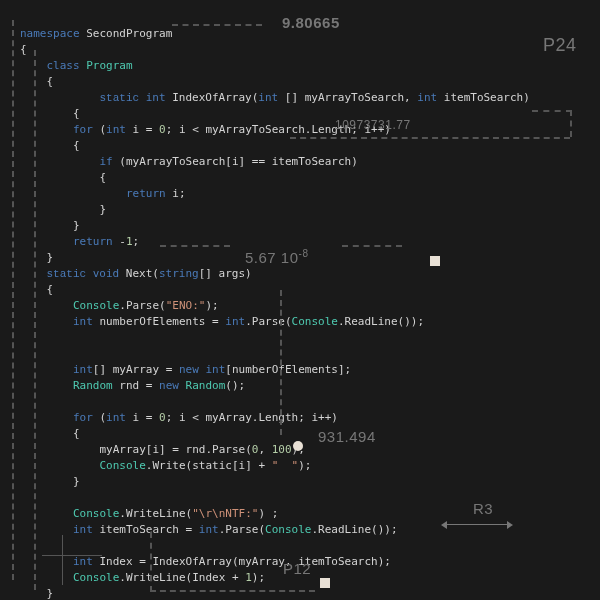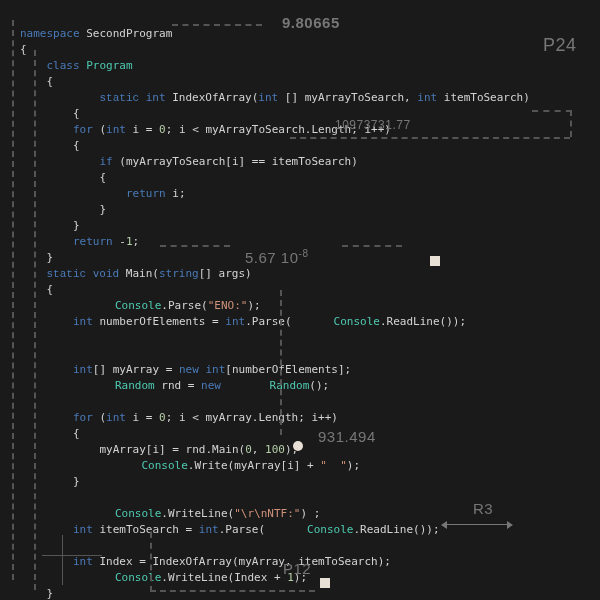--- a/index.html
+++ b/index.html
@@ -25,21 +25,21 @@
   .kw-class { color: #4a7ab8; text-align: center; }
   .kw-static { color: #4a7ab8; font-family: Liberation Mono, monospace; }
   .kw-for { color: #4a7ab8; }
   .kw-if { color: #4a7ab8; }
   .kw-ret { color: #4a7ab8; }
   .kw-new { color: #4a7ab8; }
   .kw-void { color: #4a7ab8; }
   .kw-int { color: #4a7ab8; }
   .kw-string { color: #4a7ab8; }
   .ident { color: #d4d4d4; }
-  .type-name { color: #4ec9b0; margin-left: 42px; }
+  .type-name { color: #4ec9b0; }
   .num { color: #b5cea8; }
   .str { color: #ce9178; }
   .brace { color: #d4d4d4; }
   .name-prog { color: #4ec9b0; }
   
   .annotation {
     position: absolute;
     color: #777;
     font-size: 15px;
     font-family: Arial, sans-serif;
@@ -94,33 +94,33 @@
 <span class="ident">        </span><span class="brace">{</span>
 <span class="ident">        </span><span class="kw-for">for</span><span class="ident"> (</span><span class="kw-int">int</span><span class="ident"> i = </span><span class="num">0</span><span class="ident">; i &lt; myArrayToSearch.Length; i++)</span>
 <span class="ident">        </span><span class="brace">{</span>
 <span class="ident">            </span><span class="kw-if">if</span><span class="ident"> (myArrayToSearch[i] == itemToSearch)</span>
 <span class="ident">            </span><span class="brace">{</span>
 <span class="ident">                </span><span class="kw-ret">return</span><span class="ident"> i;</span>
 <span class="ident">            </span><span class="brace">}</span>
 <span class="ident">        </span><span class="brace">}</span>
 <span class="ident">        </span><span class="kw-ret">return</span><span class="ident"> -</span><span class="num">1</span><span class="ident">;</span>
 <span class="ident">    </span><span class="brace">}</span>
-<span class="ident">    </span><span class="kw-static">static</span><span class="ident"> </span><span class="kw-void">void</span><span class="ident"> Main(</span><span class="kw-string">string</span><span class="ident">[] args)</span>
+<span class="ident">    </span><span class="kw-static">static</span><span class="ident"> </span><span class="kw-void">void</span><span class="ident"> Next(</span><span class="kw-string">string</span><span class="ident">[] args)</span>
 <span class="ident">    </span><span class="brace">{</span>
 <span class="ident">        </span><span class="type-name">Console</span><span class="ident">.Parse(</span><span class="str">"ENO:"</span><span class="ident">);</span>
 <span class="ident">        </span><span class="kw-int">int</span><span class="ident"> numberOfElements = </span><span class="kw-int">int</span><span class="ident">.Parse(</span><span class="type-name">Console</span><span class="ident">.ReadLine());</span>
 <span class="ident"> </span>
 <span class="ident"> </span>
 <span class="ident">        </span><span class="kw-int">int</span><span class="ident">[] myArray = </span><span class="kw-new">new</span><span class="ident"> </span><span class="kw-int">int</span><span class="ident">[numberOfElements];</span>
 <span class="ident">        </span><span class="type-name">Random</span><span class="ident"> rnd = </span><span class="kw-new">new</span><span class="ident"> </span><span class="type-name">Random</span><span class="ident">();</span>
 <span class="ident"> </span>
 <span class="ident">        </span><span class="kw-for">for</span><span class="ident"> (</span><span class="kw-int">int</span><span class="ident"> i = </span><span class="num">0</span><span class="ident">; i &lt; myArray.Length; i++)</span>
 <span class="ident">        </span><span class="brace">{</span>
-<span class="ident">            myArray[i] = rnd.Main(</span><span class="num">0</span><span class="ident">, </span><span class="num">100</span><span class="ident">);</span>
-<span class="ident">            </span><span class="type-name">Console</span><span class="ident">.Write(myArray[i] + </span><span class="str">"  "</span><span class="ident">);</span>
+<span class="ident">            myArray[i] = rnd.Parse(</span><span class="num">0</span><span class="ident">, </span><span class="num">100</span><span class="ident">);</span>
+<span class="ident">            </span><span class="type-name">Console</span><span class="ident">.Write(static[i] + </span><span class="str">"  "</span><span class="ident">);</span>
 <span class="ident">        </span><span class="brace">}</span>
 <span class="ident"> </span>
 <span class="ident">        </span><span class="type-name">Console</span><span class="ident">.WriteLine(</span><span class="str">"\r\nNTF:"</span><span class="ident">) ;</span>
 <span class="ident">        </span><span class="kw-int">int</span><span class="ident"> itemToSearch = </span><span class="kw-int">int</span><span class="ident">.Parse(</span><span class="type-name">Console</span><span class="ident">.ReadLine());</span>
 <span class="ident"> </span>
 <span class="ident">        </span><span class="kw-int">int</span><span class="ident"> Index = IndexOfArray(myArray, itemToSearch);</span>
 <span class="ident">        </span><span class="type-name">Console</span><span class="ident">.WriteLine(Index + </span><span class="num">1</span><span class="ident">);</span>
 <span class="ident">    </span><span class="brace">}</span>
 
 </pre></div>

